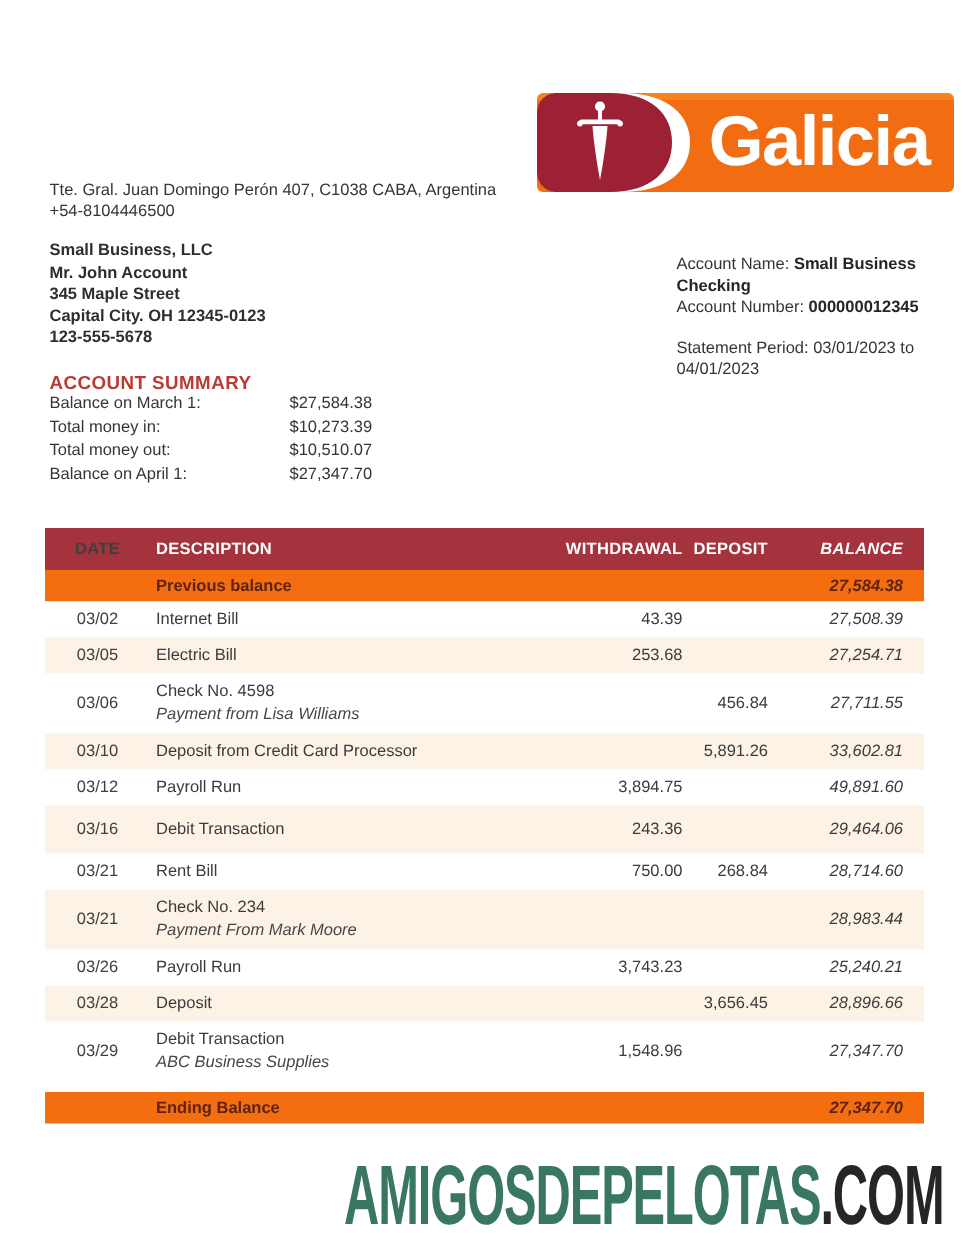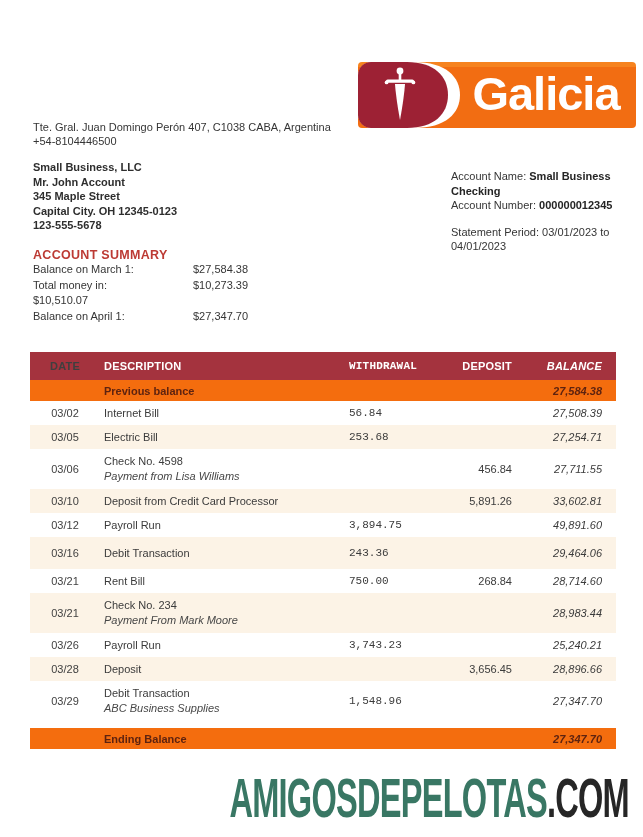--- a/index.html
+++ b/index.html
@@ -26,21 +26,21 @@
   .summary{position:absolute;left:33px;top:248px;width:330px;}
   .summary-title{font-size:12.5px;font-weight:700;color:#bc3a34;letter-spacing:.3px;}
   .summary-row{display:flex;font-size:11px;line-height:15.5px;color:#353535;}
   .summary-row .lbl{width:160px;}
 
   
   .txn-table{position:absolute;left:30px;top:352px;width:586px;font-size:11px;}
   .trow{display:grid;grid-template-columns:70px 1fr 110px 61px 100px;align-items:center;}
   .c-date{text-align:center;color:#3f3f3f;}
   .c-desc{padding-left:4px;}
-  .c-wd{text-align:left;padding-left:4px;font-family:Liberation Mono, monospace;}
+  .c-wd{text-align:right;padding-left:4px;}
   .c-dep{text-align:right;padding-right:4px;}
   .c-bal{text-align:right;padding-right:14px;font-style:italic;}
 
   .thead{background:#a4333e;color:#ffffff;font-weight:700;height:28px;font-size:11px;letter-spacing:.2px;}
   .orange-row{background:#f46d0e;height:21px;color:#5e2310;font-weight:700;}
   .row{min-height:22px;background:#ffffff;padding:1px 0;}
   .row.alt{background:#fcf3e6;}
   .row .desc-main{line-height:15px;}
   .row .desc-memo{font-style:italic;line-height:15px;color:#474747;}
   .row.two{padding:5px 0;}
@@ -97,20 +97,21 @@
     <div class="summary-title">ACCOUNT SUMMARY</div>
     <div class="summary-row">
         <span class="lbl">Balance on March 1:</span>
         <span>$27,584.38</span>
       </div>
     <div class="summary-row">
         <span class="lbl">Total money in:</span>
         <span>$10,273.39</span>
       </div>
     <div class="summary-row">
+        <span class="lbl">Total money out:</span>
         <span>$10,510.07</span>
       </div>
     <div class="summary-row">
         <span class="lbl">Balance on April 1:</span>
         <span>$27,347.70</span>
       </div>
   </div>
 
   <div class="txn-table">
     <div class="trow thead">
@@ -129,21 +130,21 @@
       <span class="c-bal">27,584.38</span>
     </div>
 
     <div>
         <div class="trow row">
         <span class="c-date">03/02</span>
         <span class="c-desc">
           <span class="desc-main">Internet Bill</span>
           
         </span>
-        <span class="c-wd">56.84</span>
+        <span class="c-wd">43.39</span>
         <span class="c-dep"></span>
         <span class="c-bal">27,508.39</span>
       </div>
         <div class="trow row alt">
         <span class="c-date">03/05</span>
         <span class="c-desc">
           <span class="desc-main">Electric Bill</span>
           
         </span>
         <span class="c-wd">253.68</span>

